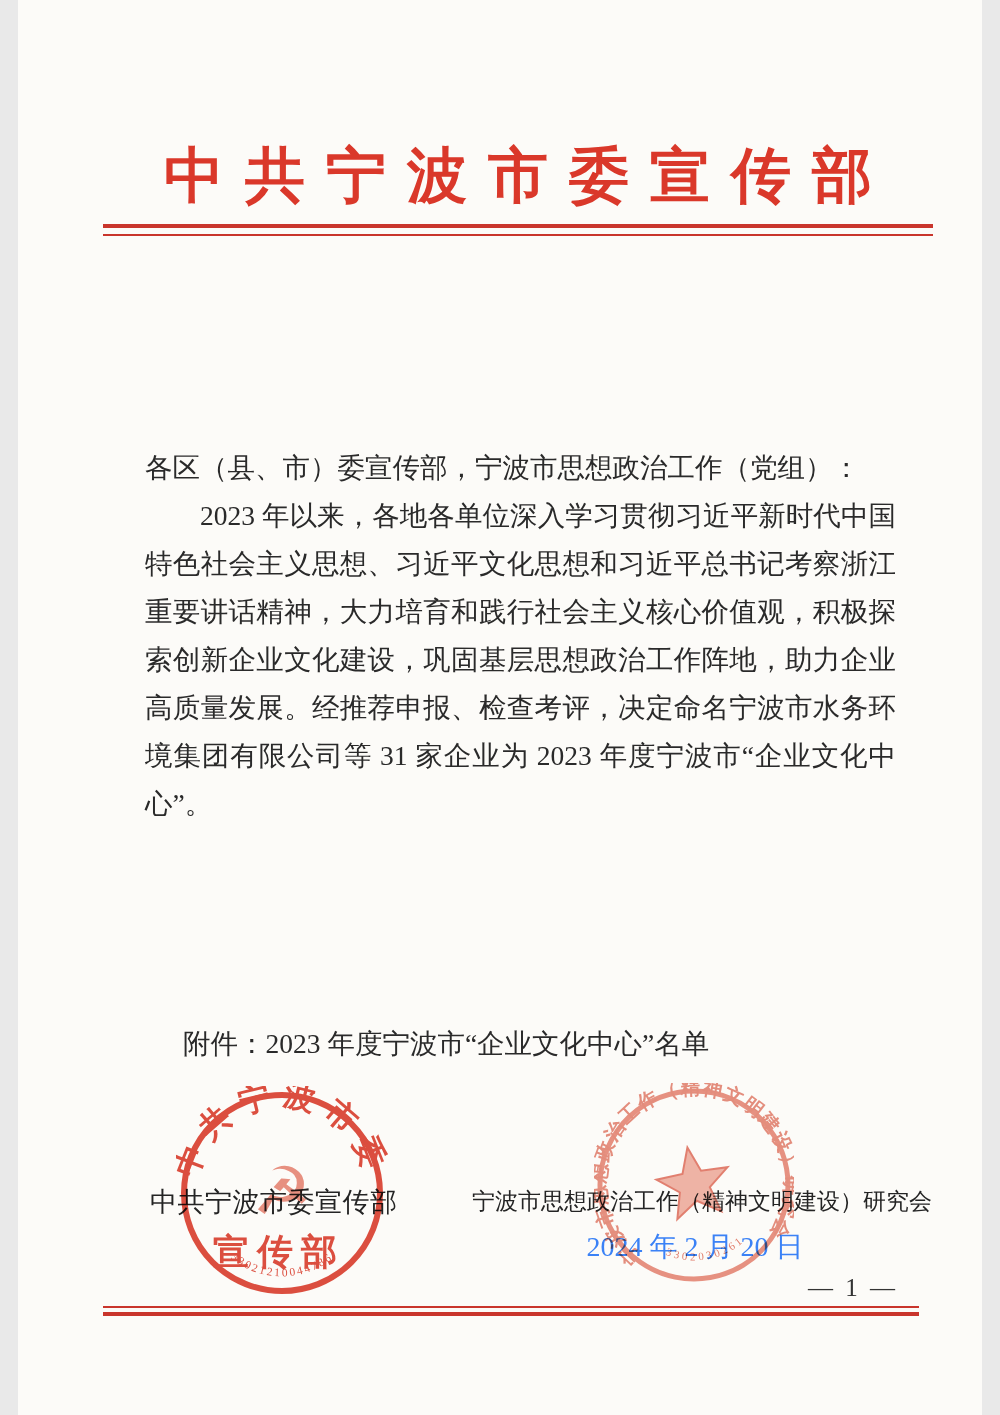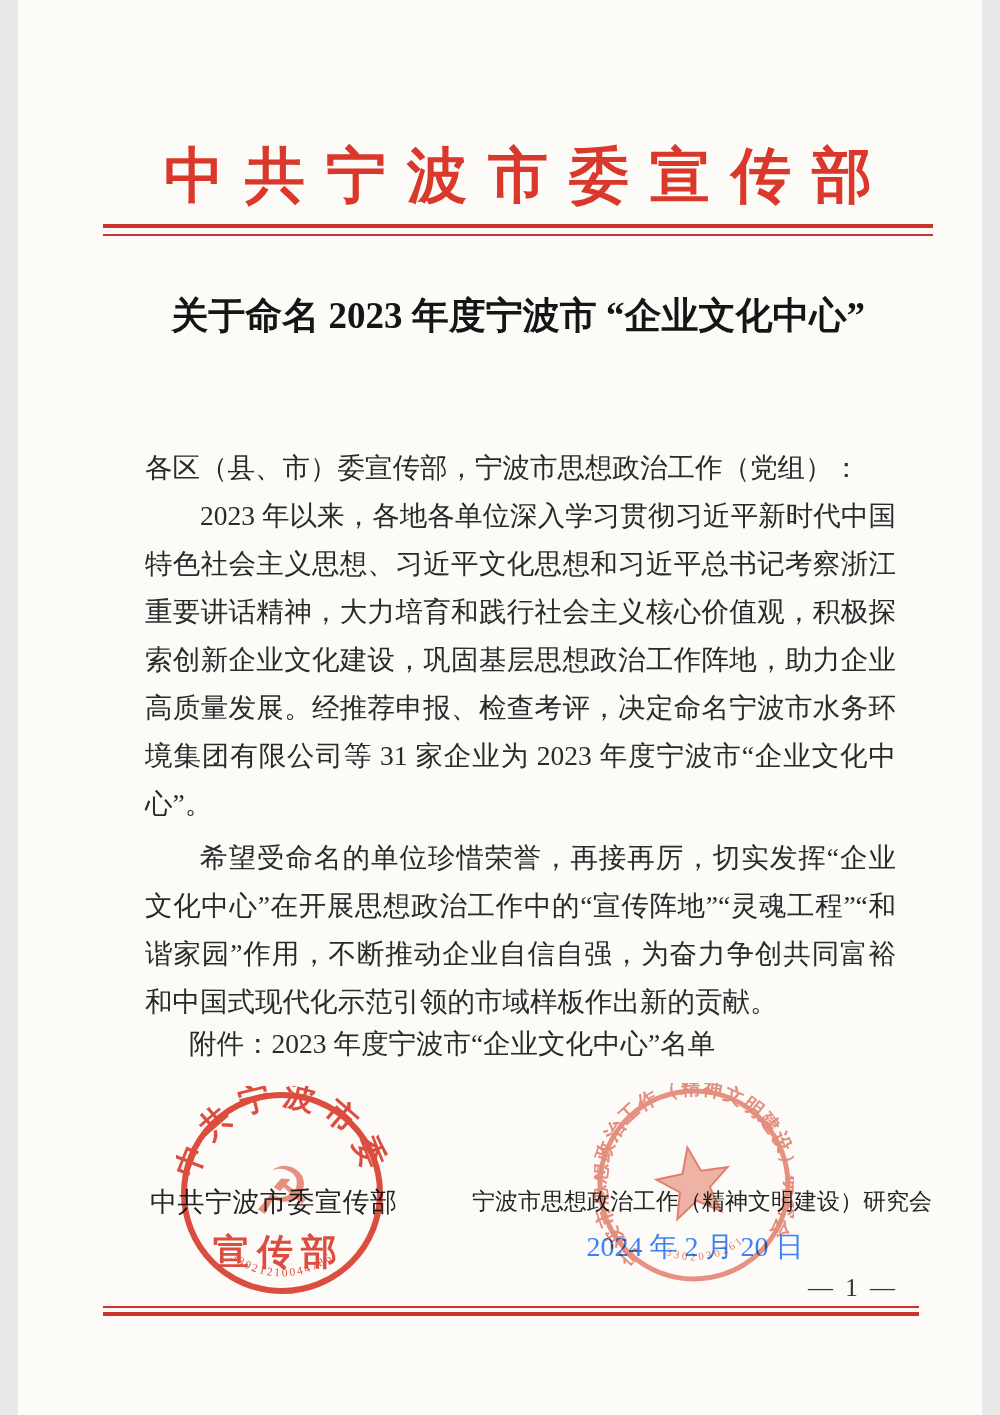--- a/index.html
+++ b/index.html
@@ -30,21 +30,21 @@
   
   .body-block{
     position:absolute;top:444px;left:127px;width:751px;
     font-size:27.5px;line-height:48px;color:#2a2a2a;
     text-align:justify;
   }
   .body-block p{margin:0;padding:0;}
   .body-block p.para{text-indent:2em;}
   .body-block p.para2{margin-top:6px;}
   .attachment{
-    position:absolute;top:1024px;left:116px;width:751px;margin:0;
+    position:absolute;top:1024px;left:110px;width:751px;margin:0;
     font-size:27.5px;line-height:40px;color:#2a2a2a;text-indent:2em;
   }
   
   .sig-left{
     position:absolute;top:1184px;left:132px;
     font-size:27px;color:#242424;white-space:nowrap;letter-spacing:0.5px;
   }
   .sig-right{
     position:absolute;top:1186px;left:454px;width:446px;
     font-size:23px;color:#242424;white-space:nowrap;text-align:center;
@@ -67,27 +67,25 @@
 <body>
 
 <div class="page">
 
   <div class="org-header">中共宁波市委宣传部</div>
 
   <div class="rule rule-top-thick"></div>
   <div class="rule rule-top-thin"></div>
 
   <div class="doc-title">
-    <div>关于命名 2023 年度宁波市 “企业文化中心”</div>
   </div>
 
   <div class="body-block">
     <p class="salutation">各区（县、市）委宣传部，宁波市思想政治工作（党组）：</p>
     <p class="para">2023 年以来，各地各单位深入学习贯彻习近平新时代中国特色社会主义思想、习近平文化思想和习近平总书记考察浙江重要讲话精神，大力培育和践行社会主义核心价值观，积极探索创新企业文化建设，巩固基层思想政治工作阵地，助力企业高质量发展。经推荐申报、检查考评，决定命名宁波市水务环境集团有限公司等 31 家企业为 2023 年度宁波市“企业文化中心”。</p>
-    <p class="para para2">希望受命名的单位珍惜荣誉，再接再厉，切实发挥“企业文化中心”在开展思想政治工作中的“宣传阵地”“灵魂工程”“和谐家园”作用，不断推动企业自信自强，为奋力争创共同富裕和中国式现代化示范引领的市域样板作出新的贡献。</p>
   </div>
 
   <p class="attachment">附件：2023 年度宁波市“企业文化中心”名单</p>
 
   <div class="sig-left">中共宁波市委宣传部</div>
   <div class="sig-right">宁波市思想政治工作（精神文明建设）研究会</div>
   <div class="sig-date">2024 年 2 月 20 日</div>
 
   <div class="page-num">— 1 —</div>
 

